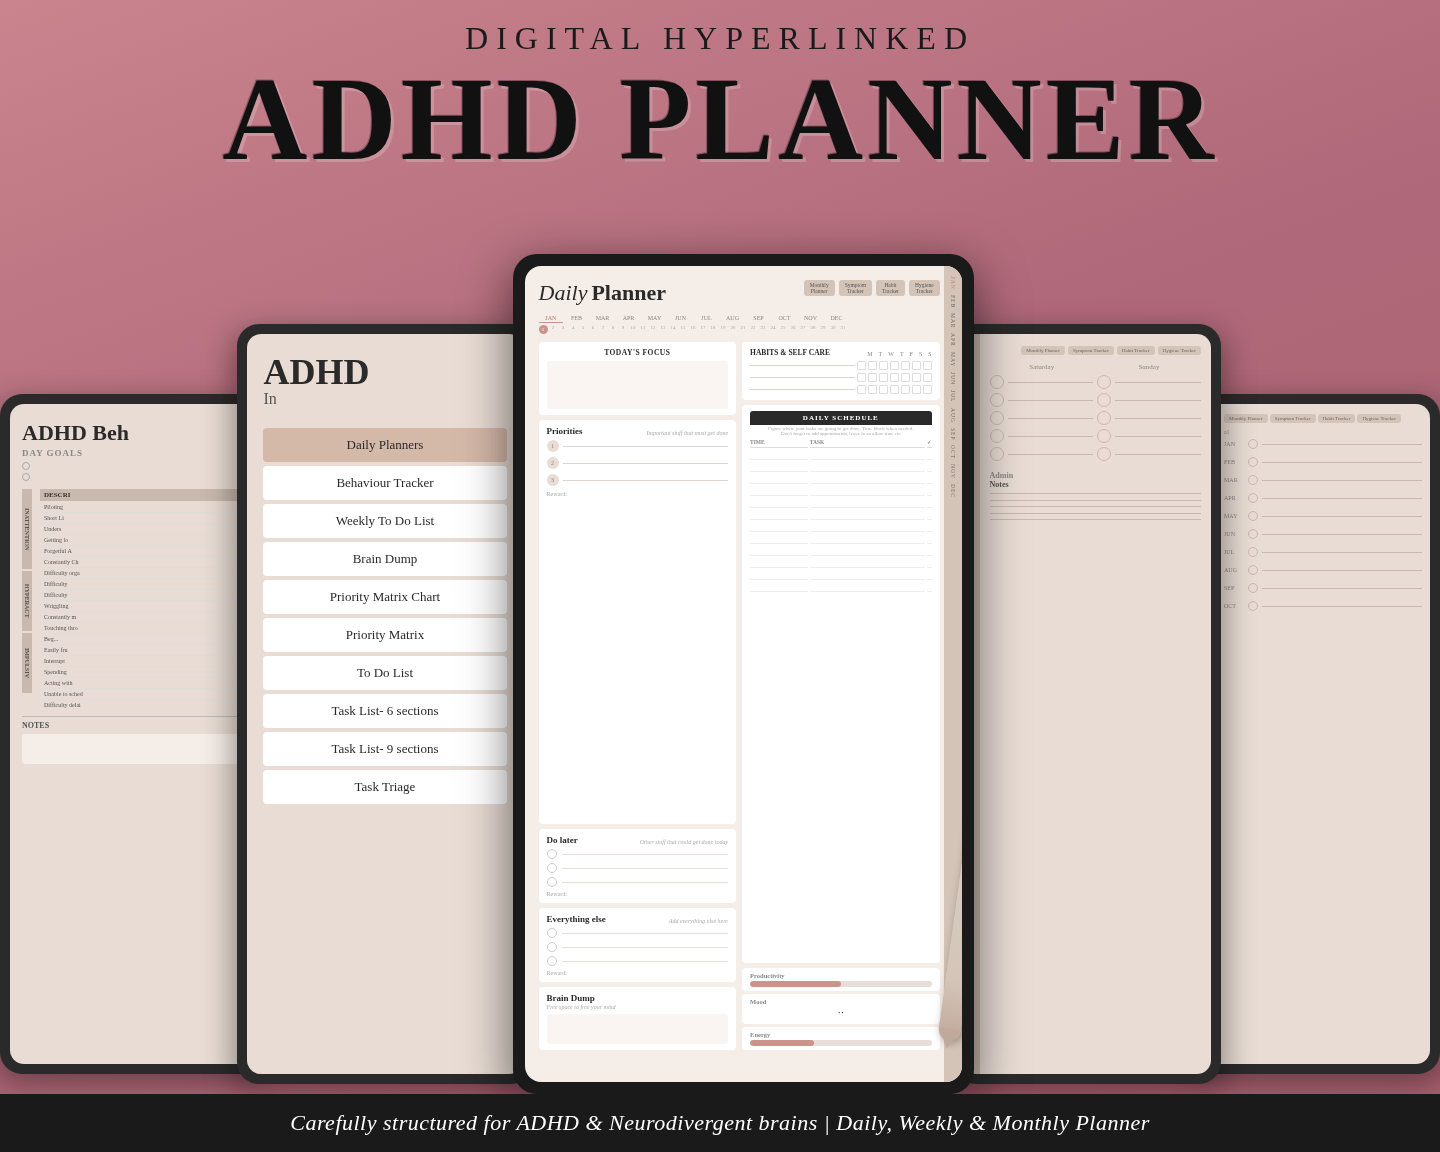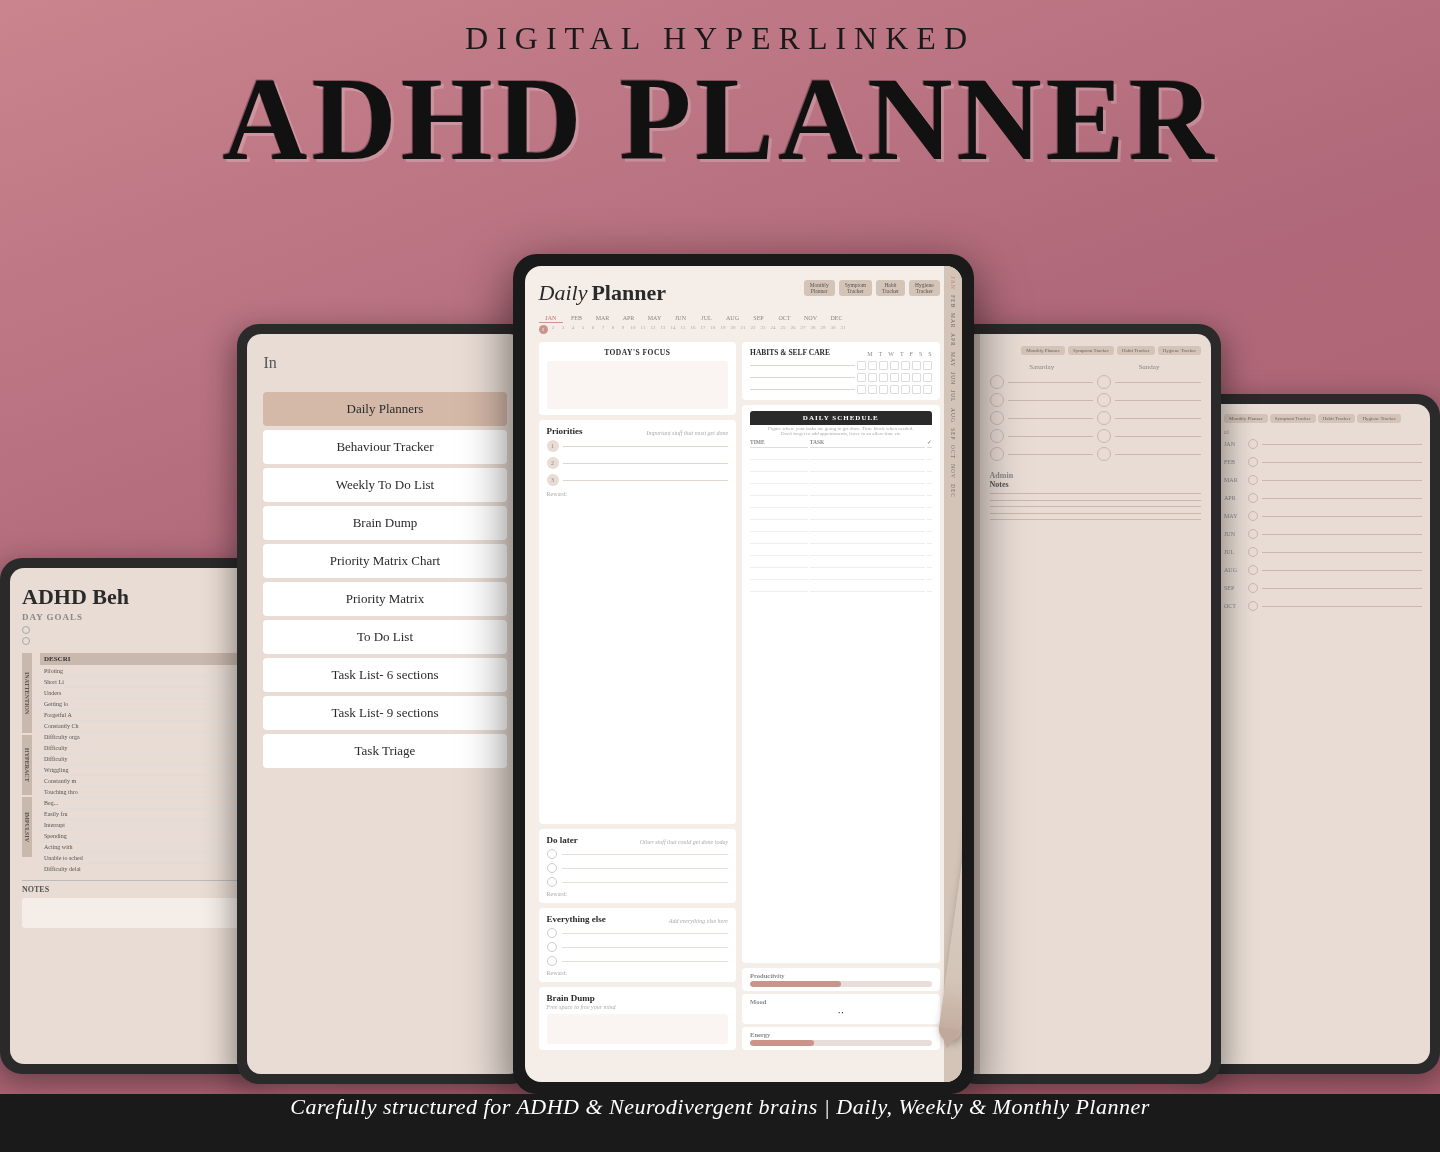--- a/index.html
+++ b/index.html
@@ -46,21 +46,21 @@
       text-shadow: 3px 3px 0px rgba(255,255,255,0.2), -1px -1px 0 rgba(0,0,0,0.3);
     }
 
     
     .footer {
       position: absolute;
       bottom: 0; left: 0; right: 0;
       background: #1a1a1a;
       height: 58px;
       display: flex;
-      align-items: flex-start;
+      align-items: center;
       justify-content: center;
       z-index: 10;
     }
     .footer-text {
       color: #fff;
       font-size: 22px;
       font-family: Georgia, serif;
       font-style: italic;
       letter-spacing: 0.5px;
     }
@@ -73,21 +73,21 @@
       bottom: 58px;
       display: flex;
       align-items: flex-end;
       justify-content: center;
       gap: 0;
     }
 
     
     .tablet-left {
       width: 290px;
-      height: 516px;
+      height: 680px;
       background: #2a2a2a;
       border-radius: 22px;
       position: relative;
       z-index: 5;
       margin-right: -30px;
       margin-bottom: 20px;
       overflow: hidden;
       box-shadow: -4px 8px 30px rgba(0,0,0,0.4);
     }
     .tablet-left-screen {
@@ -787,20 +787,21 @@
         </div>
         <div class="tl-notes">NOTES</div>
         <div style="height:30px; background:#f5ede8; border-radius:3px; margin-top:4px;"></div>
       </div>
     </div>
   </div>
 
   <div class="tablet-center-left">
     <div class="tablet-center-left-screen">
       <div class="tcl-content">
+        <div class="tcl-big-title">ADHD</div>
         <div class="tcl-big-subtitle">In</div>
         <div class="tcl-nav-item active">Daily Planners</div>
         <div class="tcl-nav-item">Behaviour Tracker</div>
         <div class="tcl-nav-item">Weekly To Do List</div>
         <div class="tcl-nav-item">Brain Dump</div>
         <div class="tcl-nav-item">Priority Matrix  Chart</div>
         <div class="tcl-nav-item">Priority Matrix</div>
         <div class="tcl-nav-item">To Do List</div>
         <div class="tcl-nav-item">Task List- 6 sections</div>
         <div class="tcl-nav-item">Task List- 9 sections</div>

